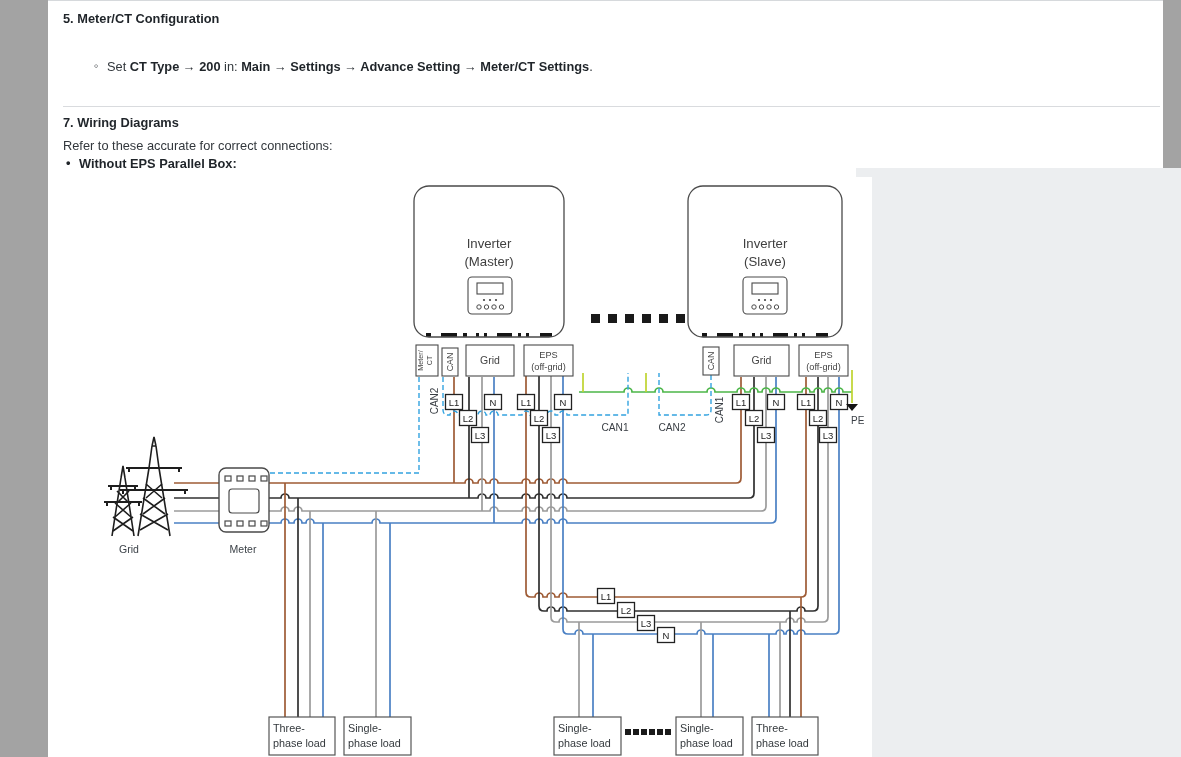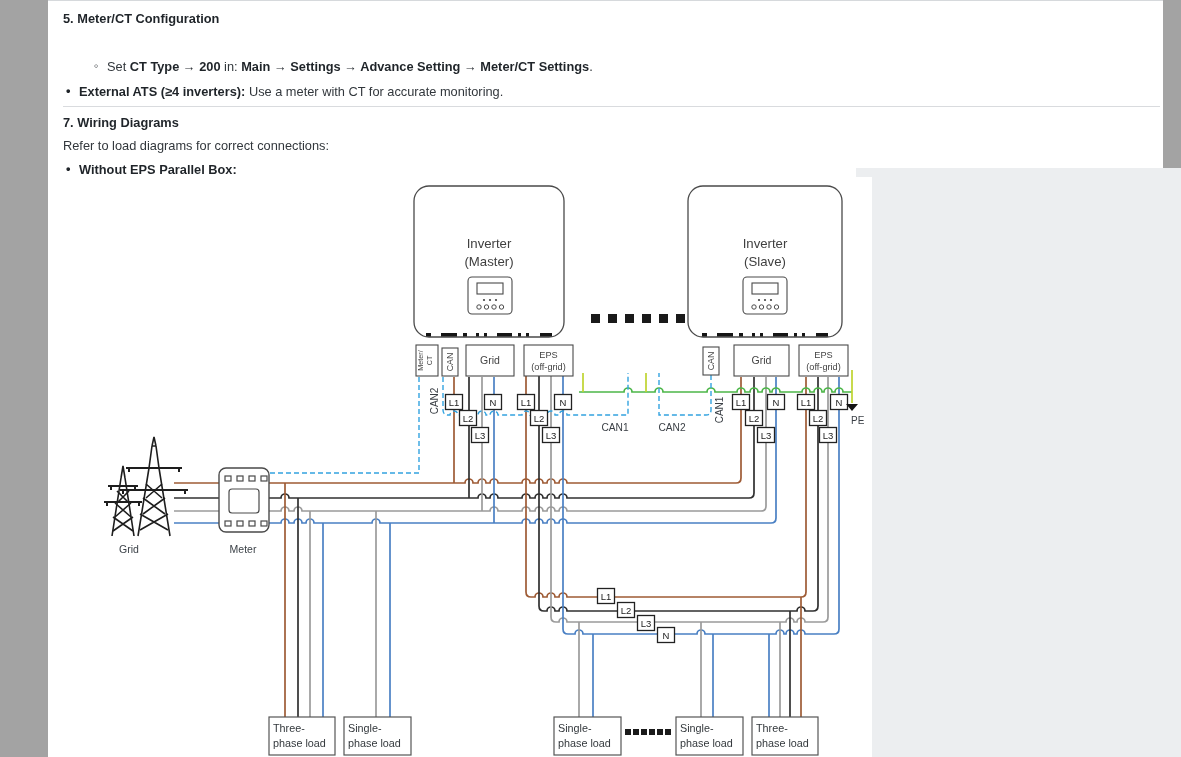--- a/index.html
+++ b/index.html
@@ -17,26 +17,25 @@
 </style>
 </head>
 <body>
 
 <div id="page">
   <div id="card"></div>
   <div id="right-gray"></div>
 
   <div class="docline h" style="left:63px;top:11px;">5. Meter/CT Configuration</div>
   <div class="docline bullet2" style="left:94px;top:59px;margin-left:13px;"><span>Set </span><span class="b">CT Type → 200</span><span> in: </span><span class="b">Main → Settings → Advance Setting → Meter/CT Settings</span><span>.</span></div>
-  <div class="docline bullet1" style="left:79px;top:84px;"><span class="b">External ATS (≥4 inverters):</span><span> Use a meter with CT for accurate monitoring.</span></div>
   <div id="hr1"></div>
 
   <div class="docline h" style="left:63px;top:115px;">7. Wiring Diagrams</div>
-  <div class="docline" style="left:63px;top:138px;">Refer to load diagrams for correct connections:</div>
-  <div class="docline bullet1" style="left:79px;top:162px;"><span class="b">Without EPS Parallel Box:</span></div>
+  <div class="docline" style="left:63px;top:138px;">Refer to these accurate for correct connections:</div>
+  <div class="docline bullet1" style="left:79px;top:156px;"><span class="b">Without EPS Parallel Box:</span></div>
 
   <div id="diagram-wrap">
     <svg id="diag" width="778" height="580" viewBox="78 177 778 580">
 
       <g id="g-wires">
           <path d="M 158 483 L 204 483" fill="none" stroke="#9E5B35" stroke-width="1.7" stroke-dasharray="none"></path>
           <path d="M 158 498 L 204 498" fill="none" stroke="#303030" stroke-width="1.7" stroke-dasharray="none"></path>
           <path d="M 158 511 L 204 511" fill="none" stroke="#9B9B9B" stroke-width="1.7" stroke-dasharray="none"></path>
           <path d="M 158 523 L 204 523" fill="none" stroke="#4A80C4" stroke-width="1.7" stroke-dasharray="none"></path>
           <path d="M 253 483 L 449 483 A 4 4 0 0 1 457 483 L 462 483 A 4 4 0 0 1 470 483 L 474 483 A 4 4 0 0 1 482 483 L 506 483 A 4 4 0 0 1 514 483 L 519 483 A 4 4 0 0 1 527 483 L 531 483 A 4 4 0 0 1 539 483 L 543 483 A 4 4 0 0 1 551 483 L 720 483 Q 725 483 725 478 L 725 377" fill="none" stroke="#9E5B35" stroke-width="1.7" stroke-dasharray="none"></path>

